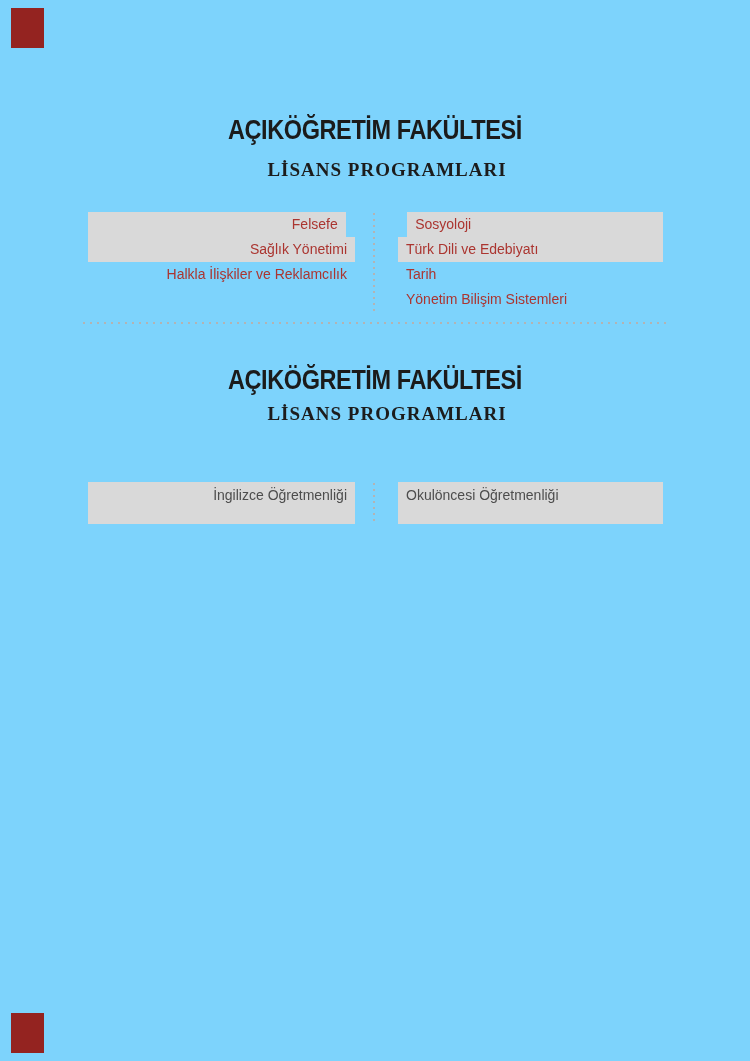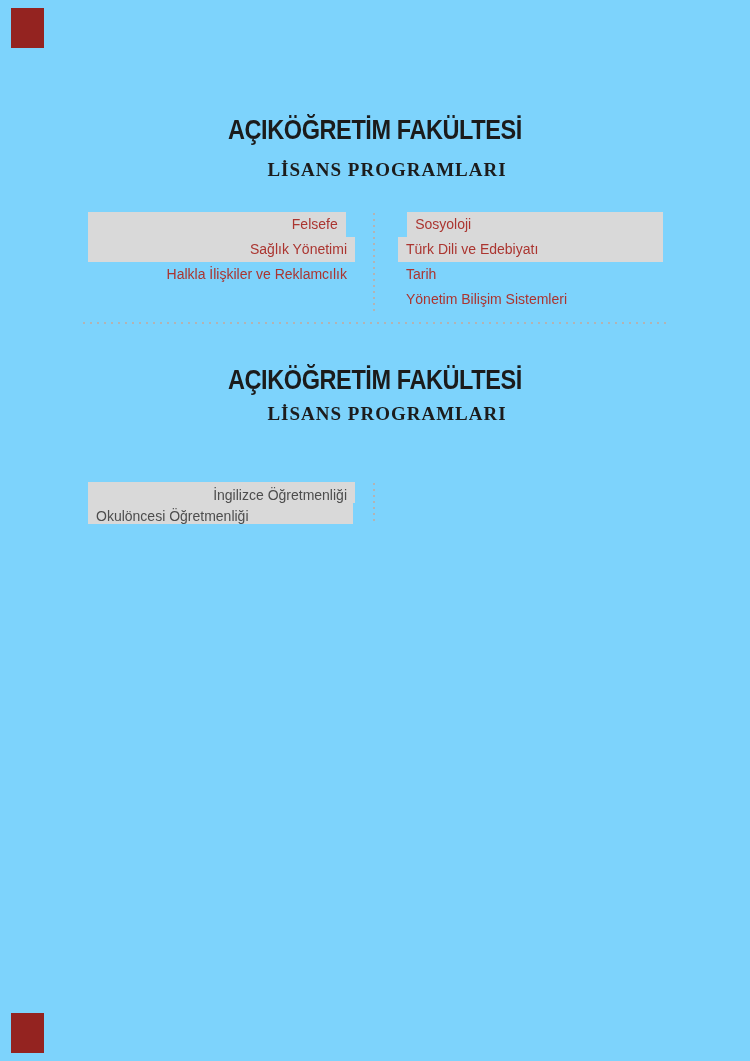--- a/index.html
+++ b/index.html
@@ -26,21 +26,21 @@
     font-weight:700; font-size:19px; letter-spacing:1px; color:#1c1c1c;padding-left:12px;
   }
 
   .note {
     position:absolute; left:0; width:750px; text-align:center;
     font-style:italic; font-size:14.5px; letter-spacing:-0.2px; color:#3f3f3f;
   }
 
   .ptable { position:absolute; left:88px; width:575px; }
   .t-row  { position:relative; display:flex; height:25px; line-height:25px; font-size:14px; }
-  .ptable.single .t-row { height:42px; line-height:26px;flex-direction:column; }
+  .ptable.single .t-row { height:42px; line-height:26px; }
   .cell      { box-sizing:border-box; overflow:hidden; white-space:nowrap; }
   .cell-left { width:267px; text-align:right; padding-right:8px; }
   .cell-gap  { width:43px; }
   .cell-right{ width:265px; text-align:left; padding-left:8px; }
   .t-row.shaded .cell { background:#d9d9d9; }
 
   .vdots {
     position:absolute; left:285px; top:1px; bottom:1px; width:2px;
     background-image:repeating-linear-gradient(180deg,#b3b3b3 0 2px,transparent 2px 6px);
   }

